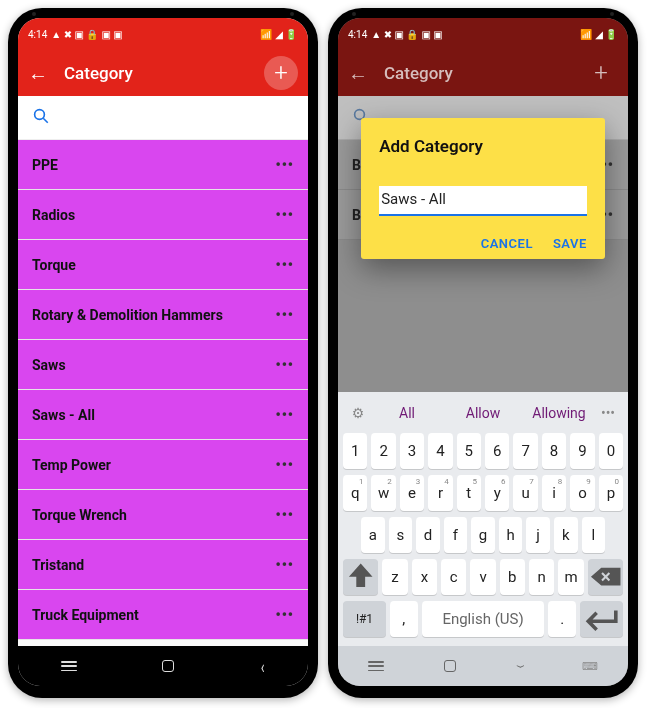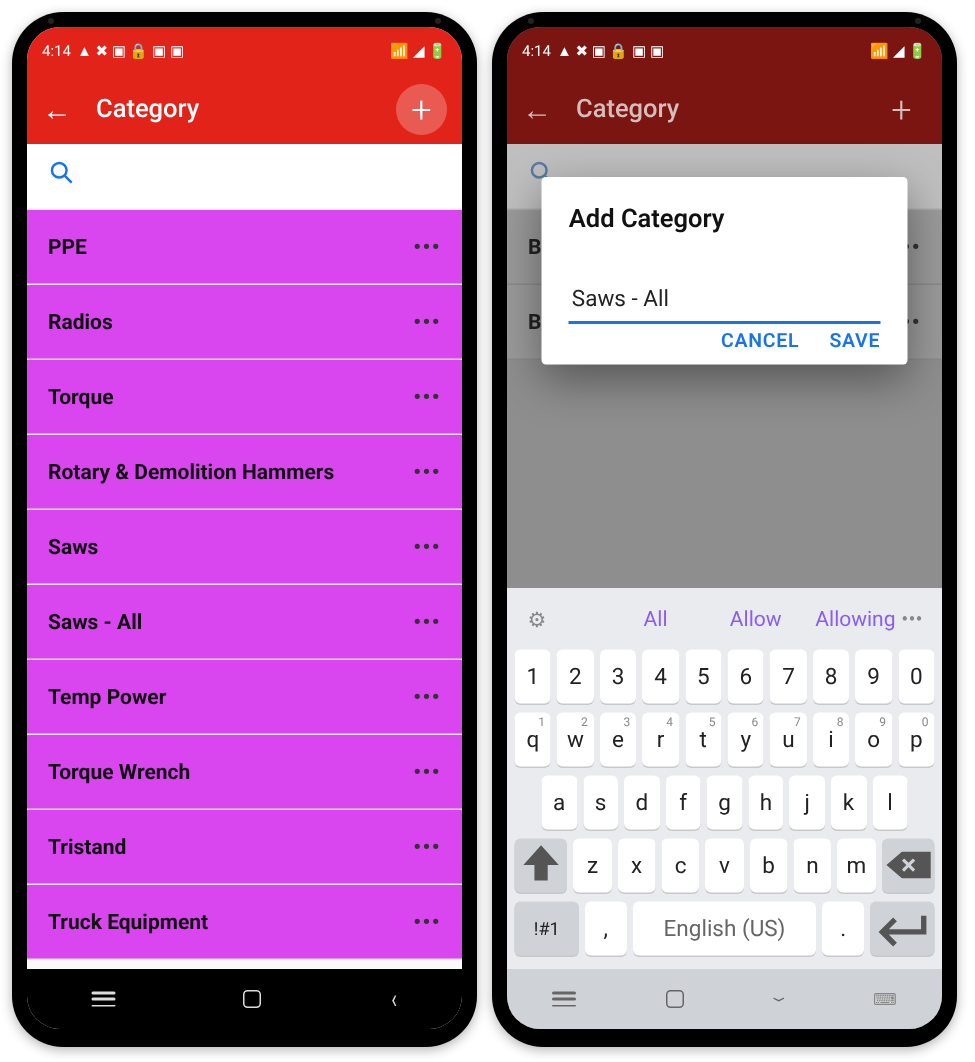--- a/index.html
+++ b/index.html
@@ -45,30 +45,30 @@
   .screen.dimmed-bg .row{background:#9a9a9a;border-bottom-color:#8a8a8a;color:#222}
 
   .navgesture{height:40px;background:#000;display:flex;align-items:center;justify-content:space-around;color:#ddd;font-size:14px}
   .navgesture .square{width:12px;height:12px;border:1.5px solid #ddd;border-radius:3px}
   .navgesture .lines{width:16px;height:10px;display:flex;flex-direction:column;justify-content:space-between}
   .navgesture .lines span{display:block;height:1.5px;background:#ddd;border-radius:1px}
   .navgesture .chevron{font-size:18px;transform:scaleX(.7)}
 
   
   .dialog-scrim{position:absolute;top:0;left:0;right:0;bottom:0;display:flex;align-items:flex-start;justify-content:center;padding-top:100px;pointer-events:none}
-  .dialog{background:#ffffff;width:84%;border-radius:3px;box-shadow:0 10px 30px rgba(0,0,0,.4);padding:18px 18px 8px 18px}
+  .dialog{background:#fde047;width:84%;border-radius:3px;box-shadow:0 10px 30px rgba(0,0,0,.4);padding:18px 18px 8px 18px}
   .dialog h3{font-size:17px;font-weight:600;margin-bottom:30px;color:#111}
   .dialog .field{border:none;border-bottom:2px solid #1a73e8;width:100%;font-size:15px;padding:4px 2px 6px 2px;outline:none;font-family:inherit;color:#222}
-  .dialog .actions{display:flex;justify-content:flex-end;gap:20px;margin-top:4px}
+  .dialog .actions{display:flex;justify-content:flex-end;gap:20px;margin-top:20px}
   .dialog .actions span{color:#1a73e8;font-weight:600;font-size:13px;letter-spacing:.5px}
 
   
   .keyboard{position:absolute;left:0;right:0;bottom:40px;background:#e9ebee;display:flex;flex-direction:column;font-size:14px;color:#333;padding:4px 3px 6px 3px}
   .kb-suggest{height:34px;display:flex;align-items:center;gap:0;padding:0 6px}
-  .kb-suggest .sug{flex:1;text-align:right;font-size:14px;color:#8b5cf6}
+  .kb-suggest .sug{flex:1;text-align:center;font-size:14px;color:#701a75}
   .kb-suggest .gear,.kb-suggest .dots{font-size:14px;color:#888;width:22px;text-align:center}
   .kbrow{display:flex;gap:4px;margin:3px 2px}
   .key{flex:1;height:36px;background:#fff;border-radius:4px;display:flex;align-items:center;justify-content:center;font-size:15px;color:#222;box-shadow:0 1px 0 rgba(0,0,0,.15);position:relative}
   .key.muted{background:#cfd3d8}
   .key .sup{position:absolute;top:2px;right:4px;font-size:8px;color:#888}
   .kbrow.mid{padding:0 18px}
   .kbrow.low .wide{flex:1.4}
   .space{flex:4;font-size:15px;color:#666}
 
 </style>

